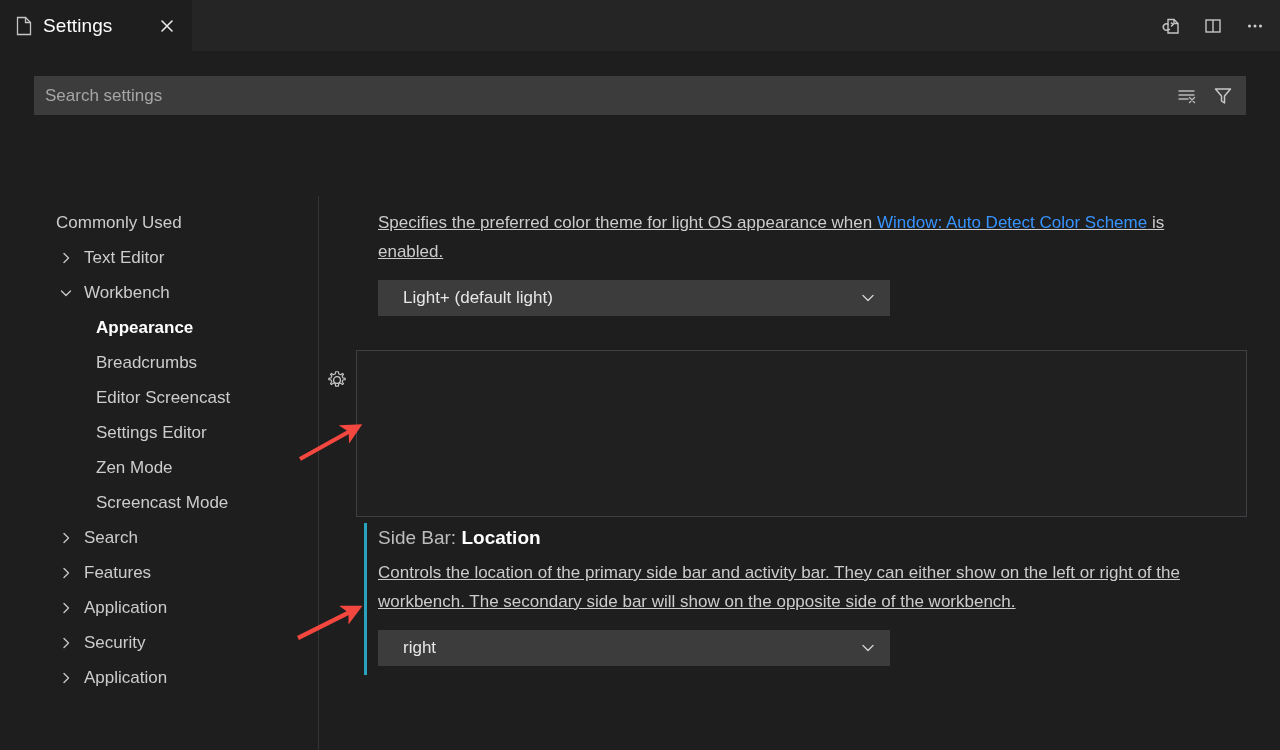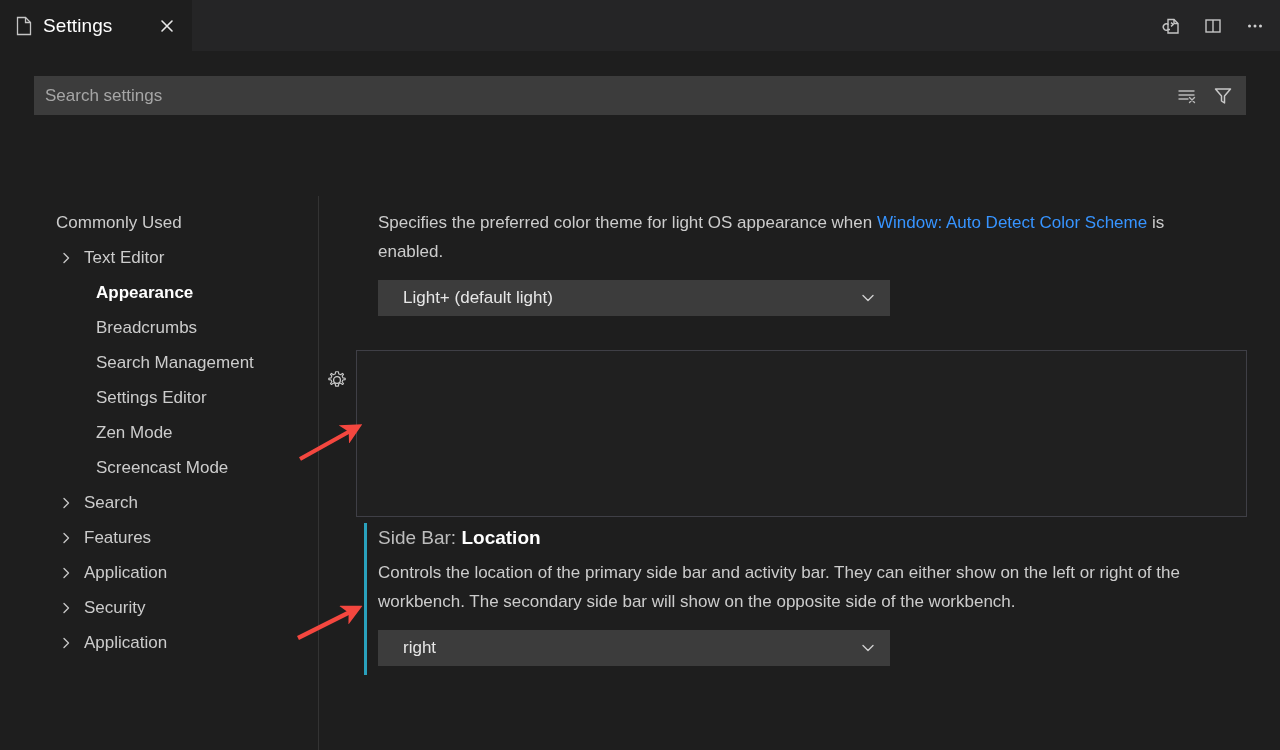--- a/index.html
+++ b/index.html
@@ -102,21 +102,21 @@
     position: absolute; left: 45px; top: 0; width: 3px; height: 100%;
     background: #2aa1bd;
   }
   .setting-inner { padding-left: 59px; padding-right: 35px; }
   .setting-title {
     font-size: 19px; color: #e7e7e7; margin-bottom: 9px; white-space: nowrap;
   }
   .setting-title .cat { color: #bdbdbd; font-weight: normal; }
   .setting-title .key { color: #ffffff; font-weight: bold; }
   .setting-desc {
-    font-size: 17px; color: #cccccc; line-height: 29px; max-width: 845px;
+    font-size: 17px; color: #cccccc; line-height: 29px; max-width: 845px; text-decoration: underline;
   }
   .setting-desc a { color: #3794ff; text-decoration: none; }
 
   .select {
     position: relative; margin-top: 14px;
     width: 512px; height: 36px; background: #3c3c3c;
     border: 1px solid #3c3c3c; color: #e7e7e7; font-size: 17px;
     display: flex; align-items: center; padding: 0 24px;
   }
   .select.focused { border: 1px solid #1f7fd4; }
@@ -214,29 +214,37 @@
 
     <div class="toc-item has-twisty">
       <span class="twisty">
         <svg width="14" height="14" viewBox="0 0 14 14">
             <path d="M5 2.5 L9.5 7 L5 11.5" fill="none" stroke="#c5c5c5" stroke-width="1.4" stroke-linecap="round" stroke-linejoin="round"></path>
           </svg>
       </span>
       <span>Text Editor</span>
     </div>
 
+    <div class="toc-item has-twisty">
+      <span class="twisty">
+        <svg width="14" height="14" viewBox="0 0 14 14">
+            <path d="M2.5 5 L7 9.5 L11.5 5" fill="none" stroke="#c5c5c5" stroke-width="1.4" stroke-linecap="round" stroke-linejoin="round"></path>
+          </svg>
+      </span>
+      <span>Workbench</span>
+    </div>
 
     <div class="toc-item child selected">
       <span>Appearance</span>
     </div>
     <div class="toc-item child">
       <span>Breadcrumbs</span>
     </div>
     <div class="toc-item child">
-      <span>Search Management</span>
+      <span>Editor Screencast</span>
     </div>
     <div class="toc-item child">
       <span>Settings Editor</span>
     </div>
     <div class="toc-item child">
       <span>Zen Mode</span>
     </div>
     <div class="toc-item child">
       <span>Screencast Mode</span>
     </div>

